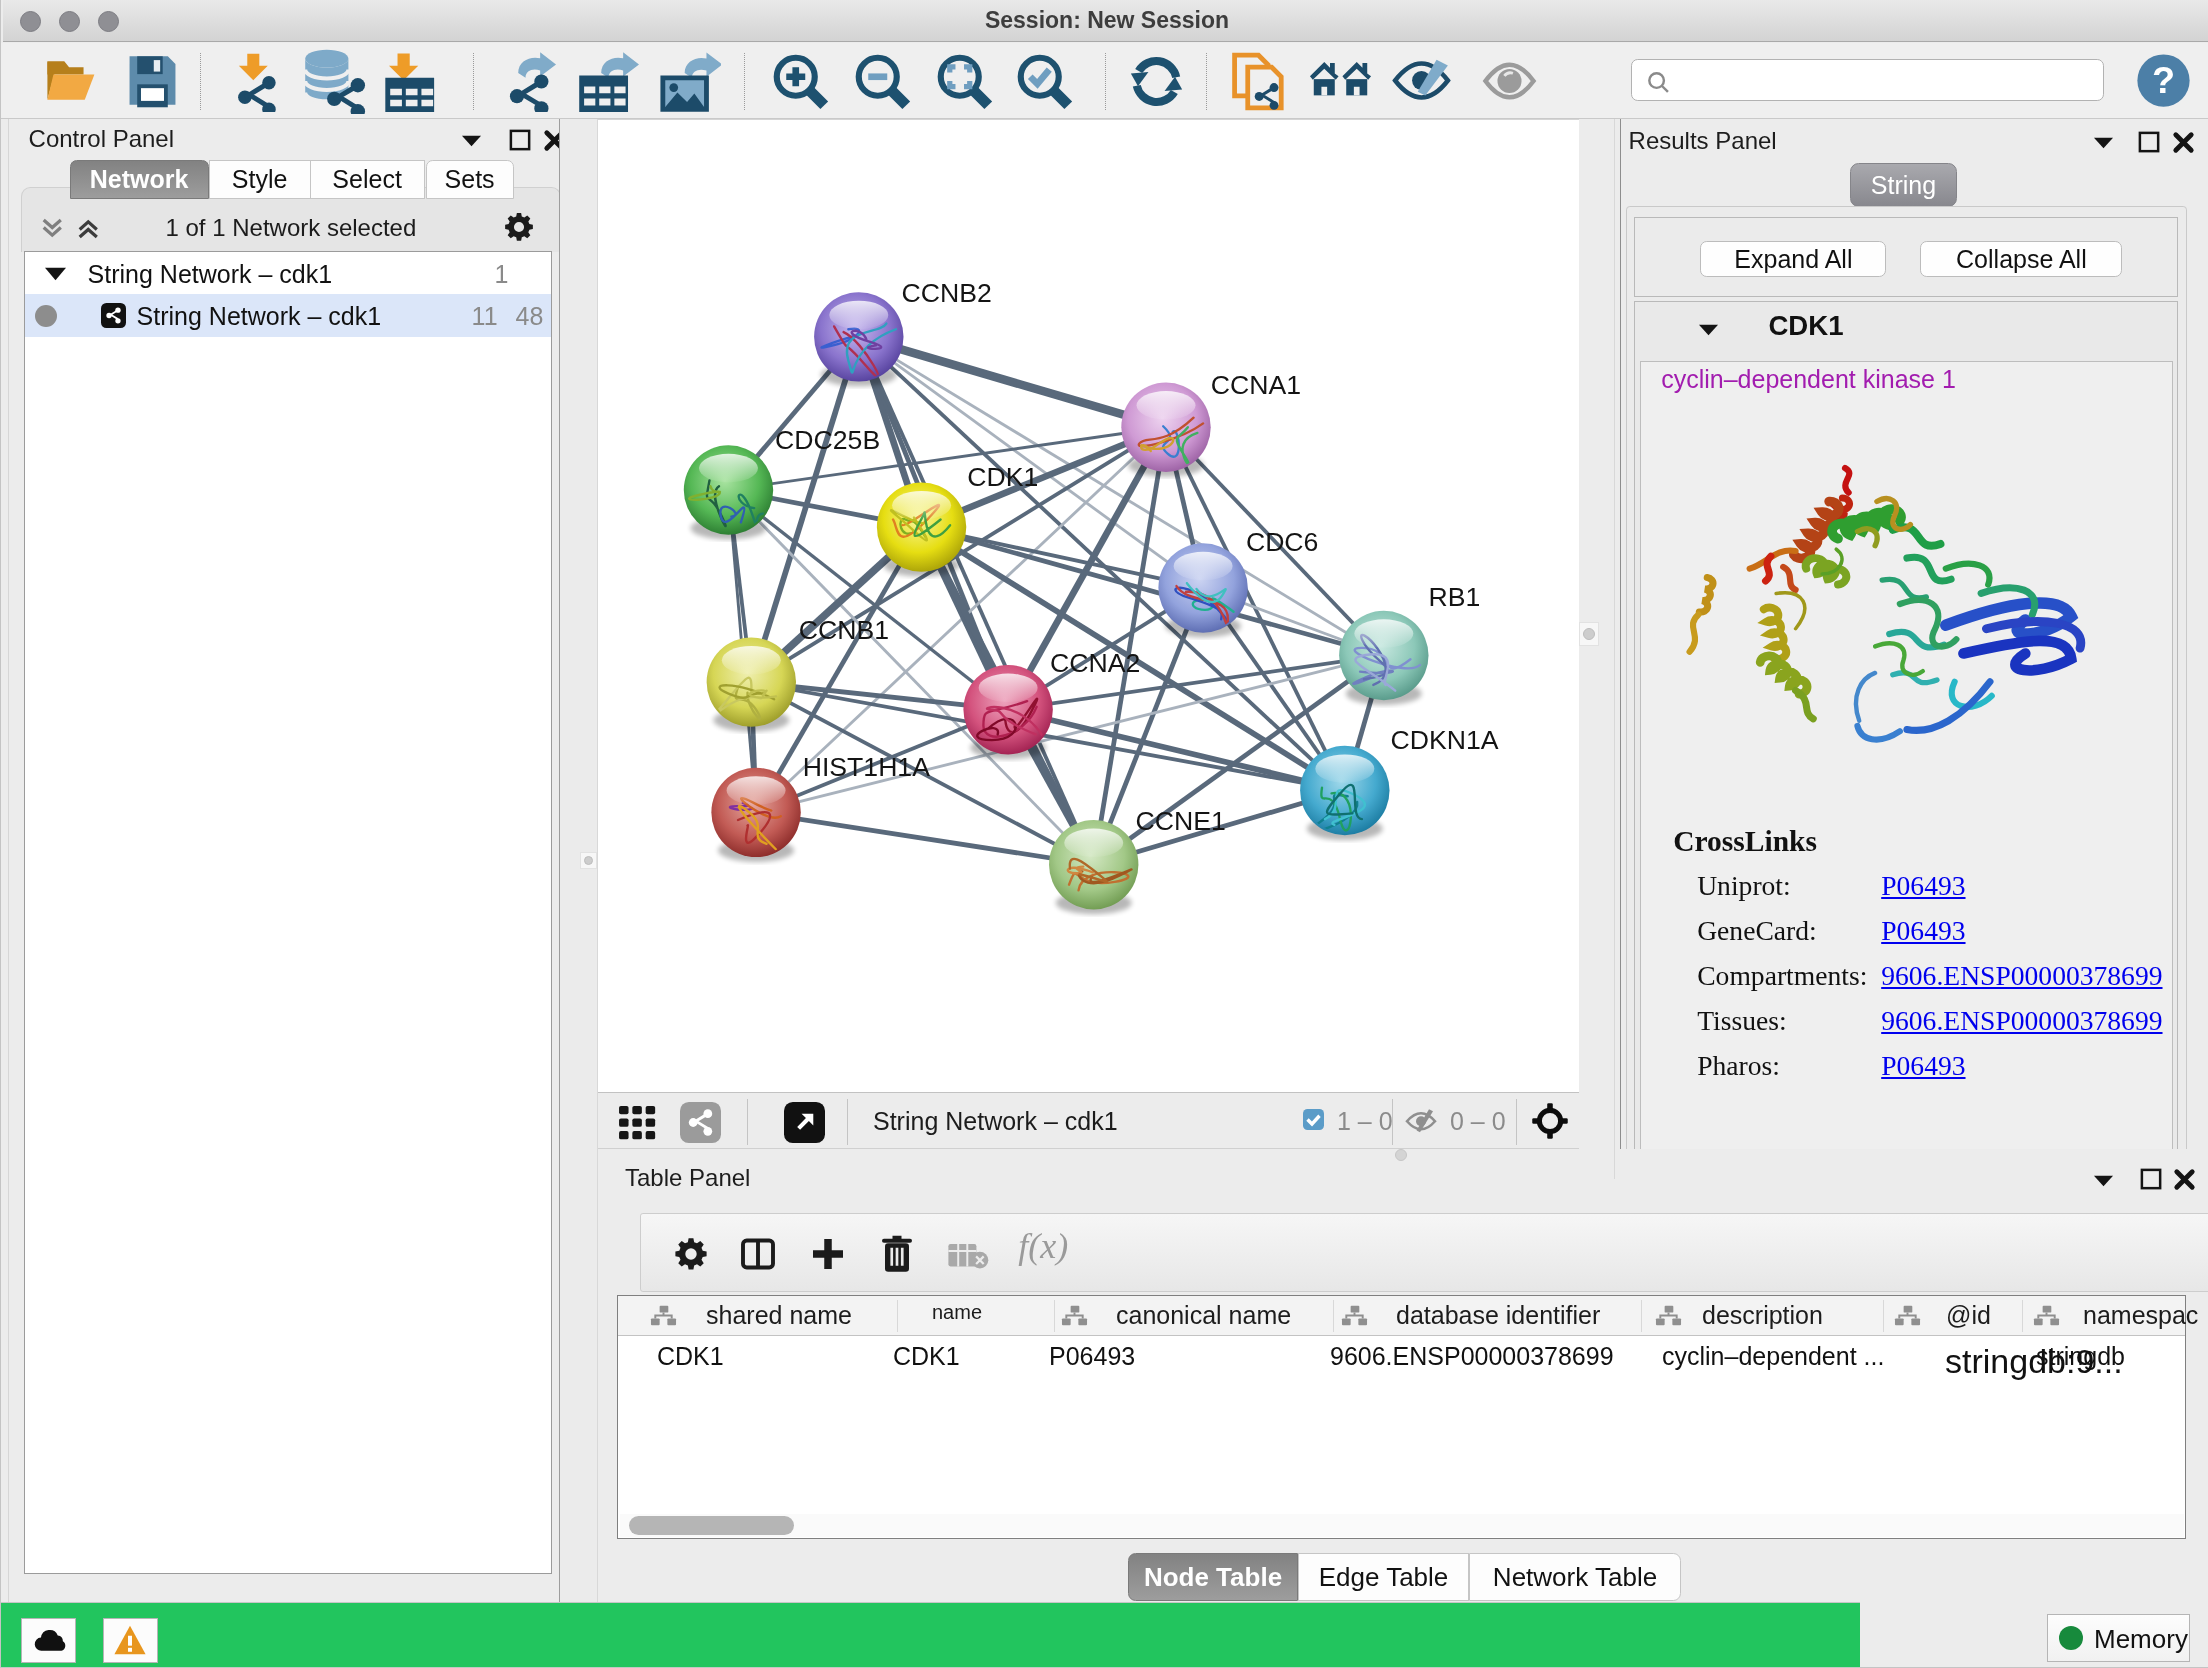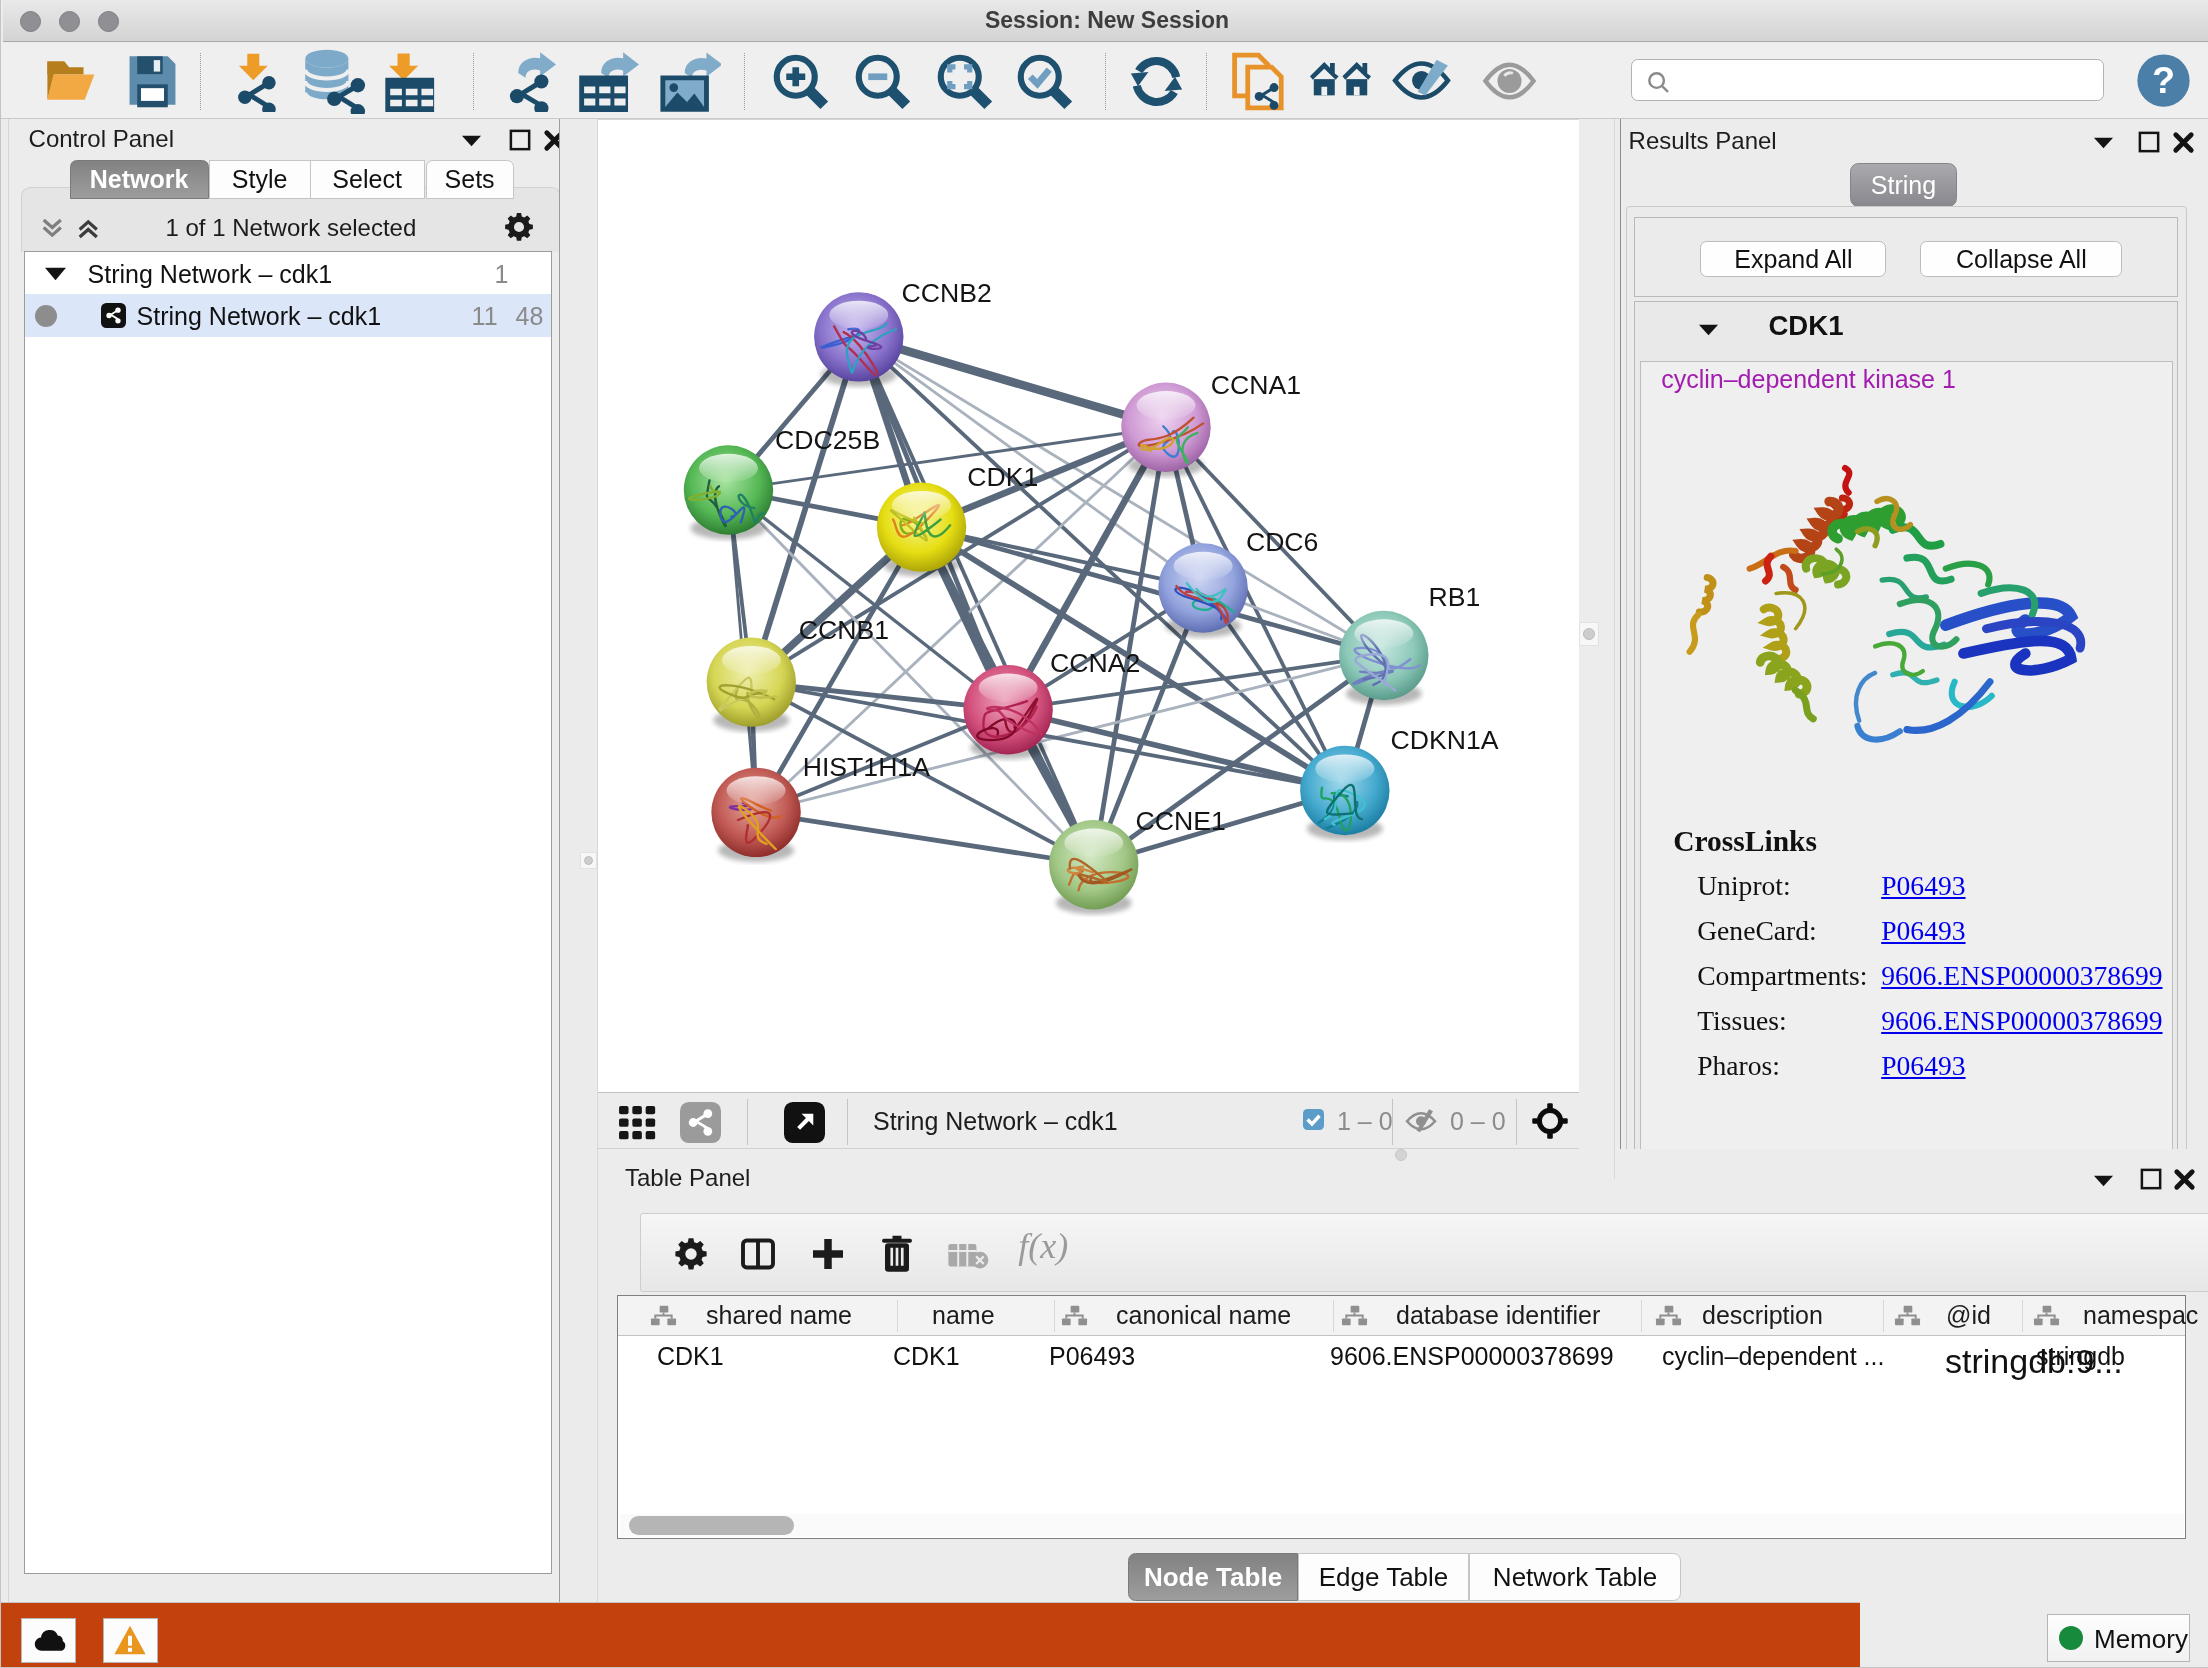--- a/index.html
+++ b/index.html
@@ -15,21 +15,21 @@
 
 #search{position:absolute;left:1631px;top:59px;width:473px;height:42px;background:#fff;border:1px solid #b2b2b2;border-radius:6.7px;}
 
 .panhead{font-size:24px;color:#1d1d1d;}
 #controlpanel{position:absolute;left:7.6px;top:119px;width:552px;height:1484px;background:#ececec;}
 #vsplit{position:absolute;left:559px;top:119px;width:39px;height:1484px;background:#ebebeb;border-left:1px solid #9d9d9d;border-right:1px solid #d8d8d8;}
 #canvas{position:absolute;left:598px;top:119px;width:981px;height:973px;background:#ffffff;border-top:1px solid #d5d5d5;}
 #nettoolbar{position:absolute;left:598px;top:1092px;width:981px;height:57px;background:#ececec;border-top:1px solid #c2c2c2;border-bottom:1px solid #d0d0d0;}
 #resultspanel{position:absolute;left:1620px;top:119px;width:589px;height:1060px;background:#ececec;border-left:1px solid #8d8d8d;}
 #tablepanel{position:absolute;left:598px;top:1149px;width:1610px;height:453px;background:#ececec;}
-#statusbar{position:absolute;left:0;top:1602px;width:1860px;height:67px;background:#c2410c;border-top:1px solid #c6c6c6;padding-left:28px;}
+#statusbar{position:absolute;left:0;top:1602px;width:1860px;height:67px;background:#22c55e;border-top:1px solid #c6c6c6;padding-left:28px;}
 
 .tab{position:absolute;top:0;height:39px;z-index:3;background:#fdfdfd;border:1px solid #c5c5c5;color:#111;font-size:25px;text-align:center;line-height:37px;}
 .tabsel{background:linear-gradient(#828282,#9d9d9d);color:#fff;border-color:#7a7a7a;font-weight:bold;}
 
 .btn{position:absolute;background:#fefefe;border:1px solid #bcbcbc;border-radius:6.7px;font-size:25px;color:#111;text-align:center;}
 a.lnk{color:#0000EE;text-decoration:underline;}
 </style></head>
 <body>
 <svg width="0" height="0" style="position:absolute;">
     <defs>
@@ -703,21 +703,21 @@
       <div class="abs" style="left:279px;top:3.8px;height:32px;border-left:1px solid #d8d8d8;"></div>
       <div class="abs" style="left:436px;top:3.8px;height:32px;border-left:1px solid #d8d8d8;"></div>
       <div class="abs" style="left:715px;top:3.8px;height:32px;border-left:1px solid #d8d8d8;"></div>
       <div class="abs" style="left:1023px;top:3.8px;height:32px;border-left:1px solid #d8d8d8;"></div>
       <div class="abs" style="left:1265px;top:3.8px;height:32px;border-left:1px solid #d8d8d8;"></div>
       <div class="abs" style="left:1404px;top:3.8px;height:32px;border-left:1px solid #d8d8d8;"></div>
       <svg class="abs" style="left:32px;top:6.7px;" width="27" height="25" viewBox="0 0 28 22">
           <use href="#treeicon"></use>
         </svg>
       <div class="abs" style="left:88px;top:4.8px;font-size:25px;color:#1c1c1c;">shared name</div>
-      <div class="abs" style="left:314px;top:4.8px;font-size:25px;color:#1c1c1c;">name</div>
+      <div class="abs" style="left:314px;top:4.8px;font-size:20px;color:#1c1c1c;">name</div>
       <svg class="abs" style="left:443px;top:6.7px;" width="27" height="25" viewBox="0 0 28 22">
           <use href="#treeicon"></use>
         </svg>
       <div class="abs" style="left:498px;top:4.8px;font-size:25px;color:#1c1c1c;">canonical name</div>
       <svg class="abs" style="left:723px;top:6.7px;" width="27" height="25" viewBox="0 0 28 22">
           <use href="#treeicon"></use>
         </svg>
       <div class="abs" style="left:778px;top:4.8px;font-size:25px;color:#1c1c1c;">database identifier</div>
       <svg class="abs" style="left:1037px;top:6.7px;" width="27" height="25" viewBox="0 0 28 22">
           <use href="#treeicon"></use>

